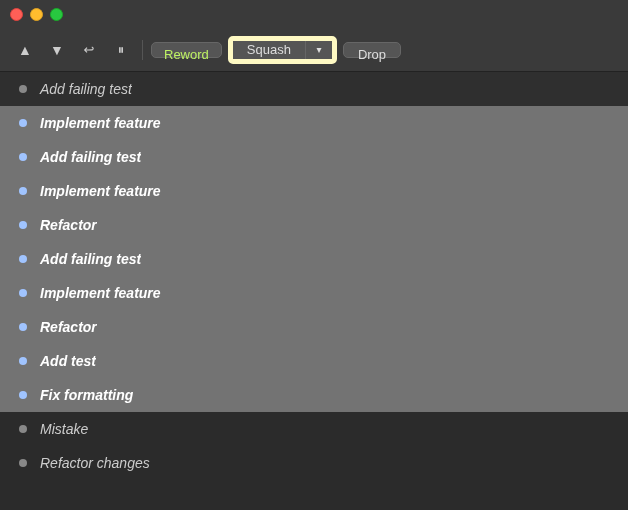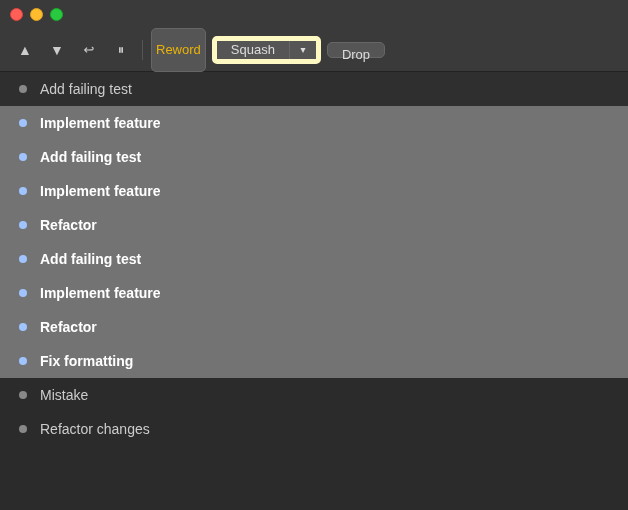--- a/index.html
+++ b/index.html
@@ -68,26 +68,26 @@
     }
 
     .separator {
       width: 1px;
       height: 20px;
       background: #555;
       margin: 0 2px;
     }
 
     .reword-btn {
-      padding: 4px 4px;
-      height: 44px;
+      padding: 4px 12px;
+      height: 16px;
       background: #555;
       border: 1px solid #666;
       border-radius: 5px;
-      color: #eab308;
+      color: #bef264;
       font-size: 13px;
       cursor: pointer;
     }
 
     .squash-group {
       display: flex;
       align-items: center;
       height: 28px;
       border-radius: 5px;
       overflow: hidden;
@@ -126,20 +126,21 @@
       border-radius: 5px;
       color: #ddd;
       font-size: 13px;
       cursor: pointer;
     }
 
     .commit-list {
       list-style: none;
       overflow-y: auto;
       height: calc(510px - 28px - 44px);
+      font-style: italic;
     }
 
     .commit-item {
       display: flex;
       align-items: center;
       padding: 0 14px;
       height: 34px;
       cursor: pointer;
       position: relative;
     }
@@ -270,20 +271,26 @@
     <li class="commit-item selected">
       <div class="dot-col">
         <div class="commit-dot"></div>
       </div>
       <span class="commit-label">Refactor</span>
     </li>
     <li class="commit-item selected">
       <div class="dot-col">
         <div class="commit-dot"></div>
       </div>
+      <span class="commit-label">Add test</span>
+    </li>
+    <li class="commit-item selected">
+      <div class="dot-col">
+        <div class="commit-dot"></div>
+      </div>
       <span class="commit-label">Fix formatting</span>
     </li>
     <li class="commit-item unselected">
       <div class="dot-col">
         <div class="commit-dot"></div>
       </div>
       <span class="commit-label">Mistake</span>
     </li>
     <li class="commit-item unselected">
       <div class="dot-col">

